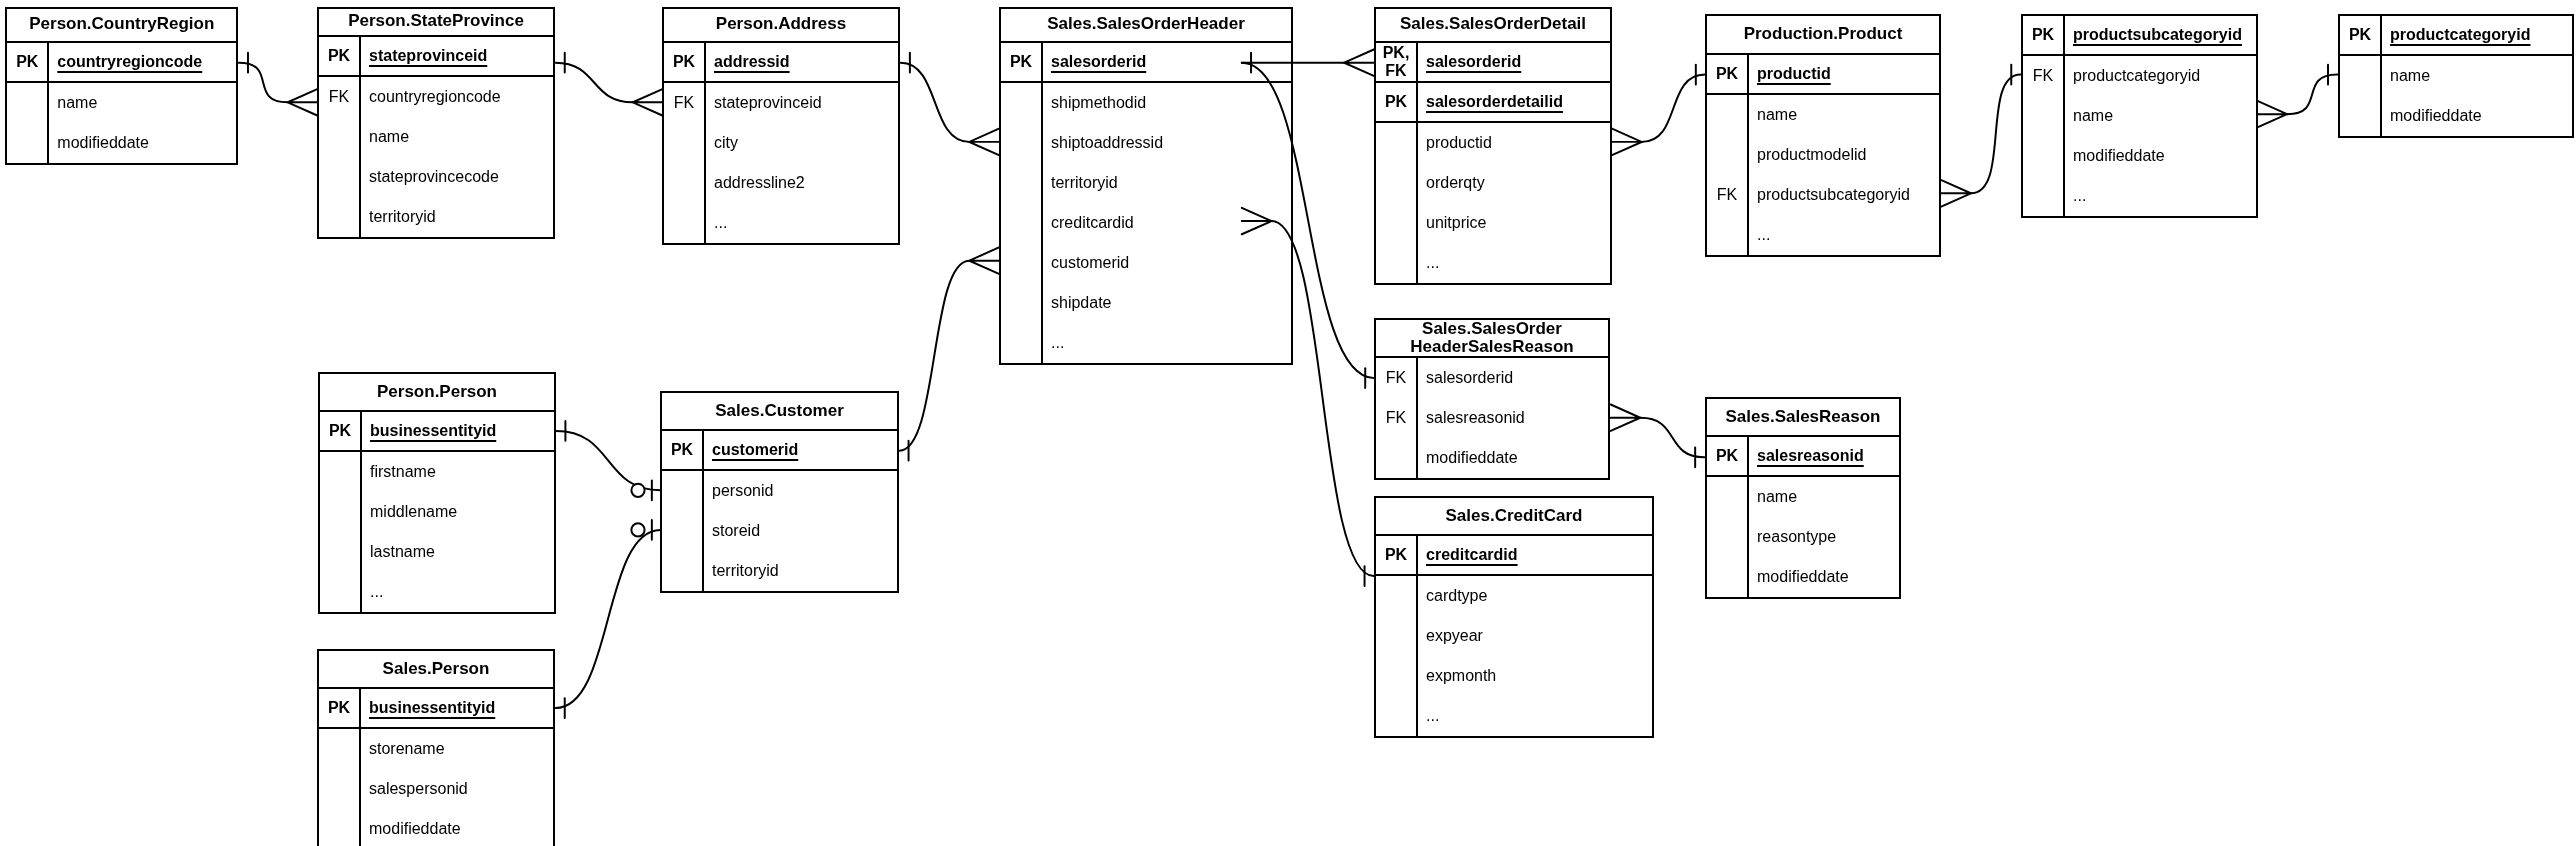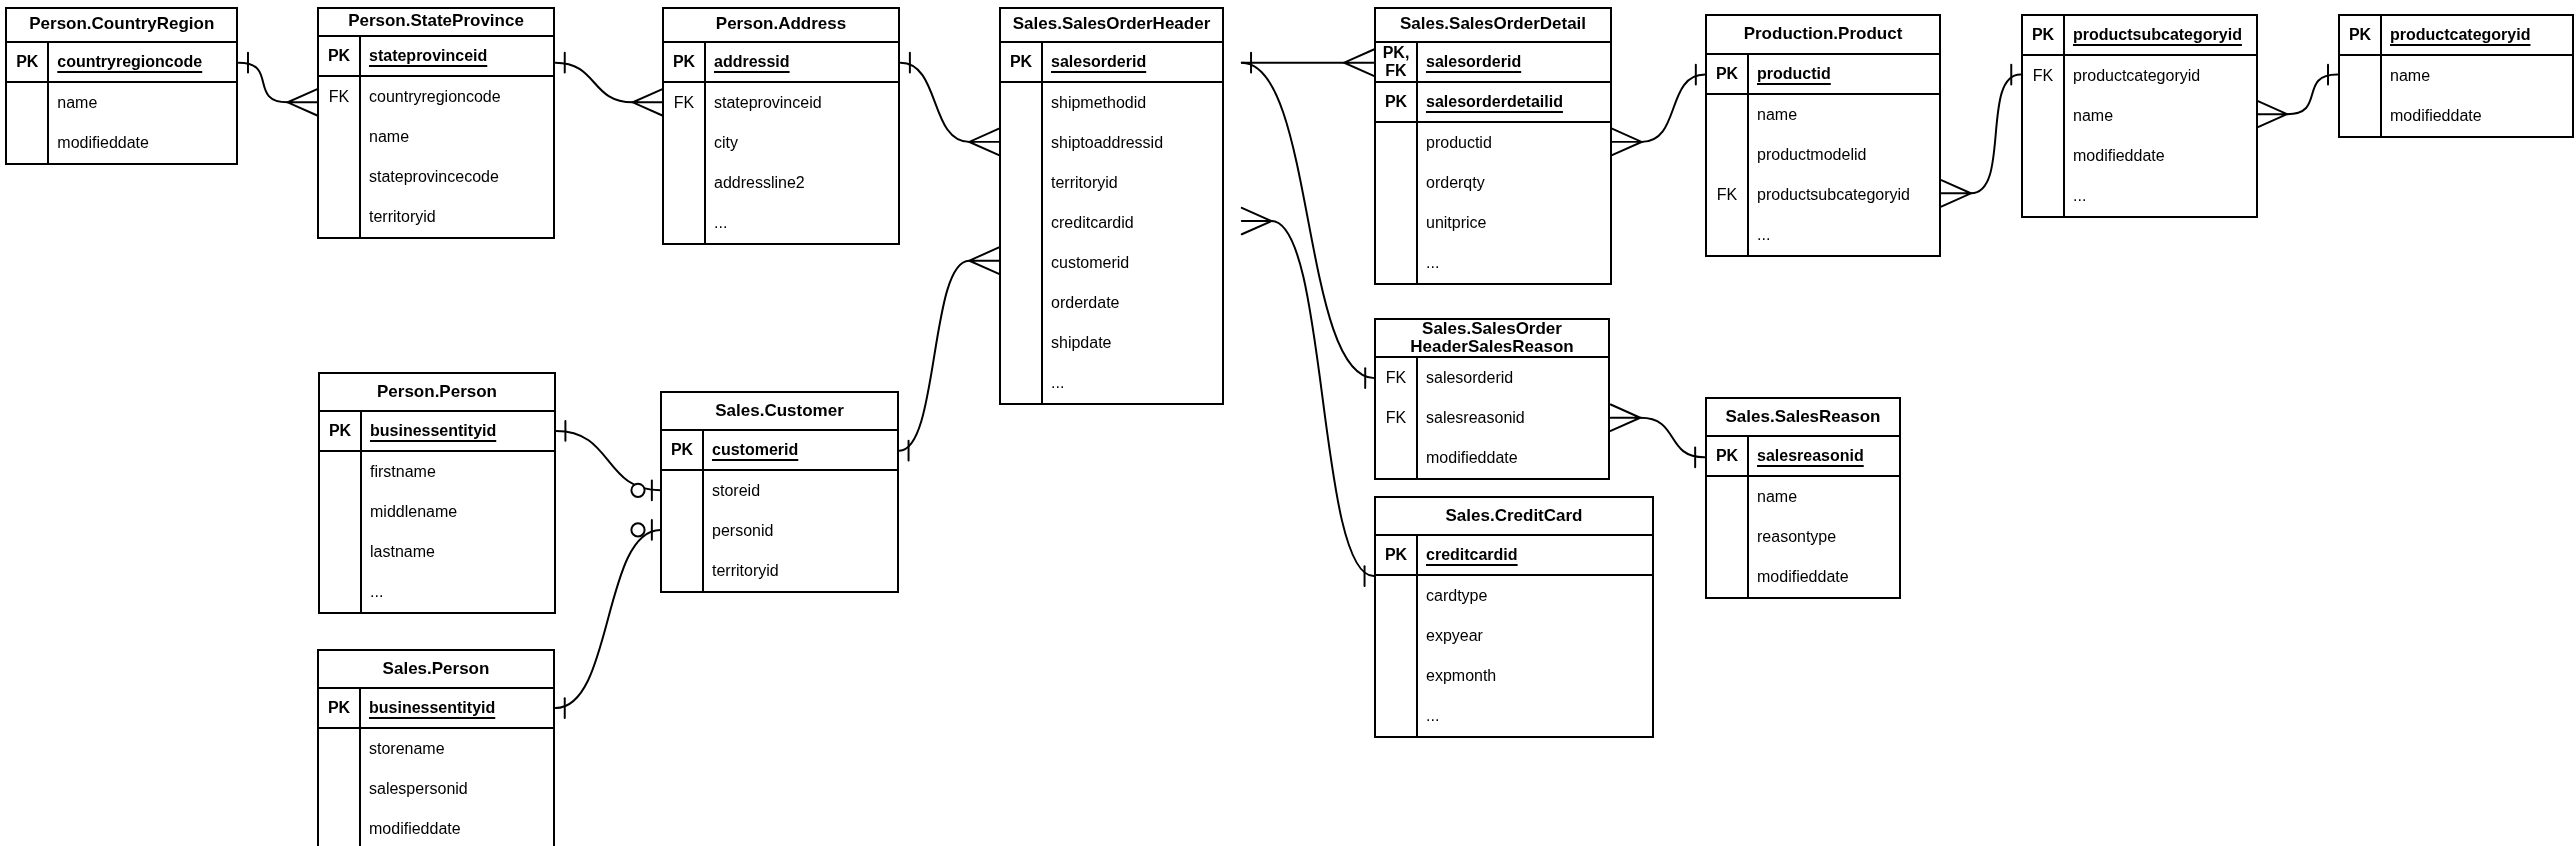--- a/index.html
+++ b/index.html
@@ -97,21 +97,21 @@
       <div class="trow">
         <div class="kcell"></div>
         <div class="fcell">addressline2</div>
       </div>
       <div class="trow">
         <div class="kcell"></div>
         <div class="fcell">...</div>
       </div>
     </div>
 </div>
-<div class="tbl" style="left:999px;top:6.6px;width:225px">
+<div class="tbl" style="left:999px;top:6.6px;width:294px">
   <div class="tbl-title" style="height:34px">Sales.SalesOrderHeader</div>
   <div class="tbl-rows">
       <div class="trow sep">
         <div class="kcell b">PK</div>
         <div class="fcell pk">salesorderid</div>
       </div>
       <div class="trow">
         <div class="kcell"></div>
         <div class="fcell">shipmethodid</div>
       </div>
@@ -123,24 +123,20 @@
         <div class="kcell"></div>
         <div class="fcell">territoryid</div>
       </div>
       <div class="trow">
         <div class="kcell"></div>
         <div class="fcell">creditcardid</div>
       </div>
       <div class="trow">
         <div class="kcell"></div>
         <div class="fcell">customerid</div>
-      </div>
-      <div class="trow">
-        <div class="kcell"></div>
-        <div class="fcell">orderdate</div>
       </div>
       <div class="trow">
         <div class="kcell"></div>
         <div class="fcell">shipdate</div>
       </div>
       <div class="trow">
         <div class="kcell"></div>
         <div class="fcell">...</div>
       </div>
     </div>
@@ -267,25 +263,25 @@
 </div>
 <div class="tbl" style="left:660px;top:391px;width:239px">
   <div class="tbl-title" style="height:38px">Sales.Customer</div>
   <div class="tbl-rows">
       <div class="trow sep">
         <div class="kcell b">PK</div>
         <div class="fcell pk">customerid</div>
       </div>
       <div class="trow">
         <div class="kcell"></div>
+        <div class="fcell">personid</div>
+      </div>
+      <div class="trow">
+        <div class="kcell"></div>
         <div class="fcell">storeid</div>
-      </div>
-      <div class="trow">
-        <div class="kcell"></div>
-        <div class="fcell">personid</div>
       </div>
       <div class="trow">
         <div class="kcell"></div>
         <div class="fcell">territoryid</div>
       </div>
     </div>
 </div>
 <div class="tbl" style="left:317px;top:649px;width:238px">
   <div class="tbl-title" style="height:38px">Sales.Person</div>
   <div class="tbl-rows">

